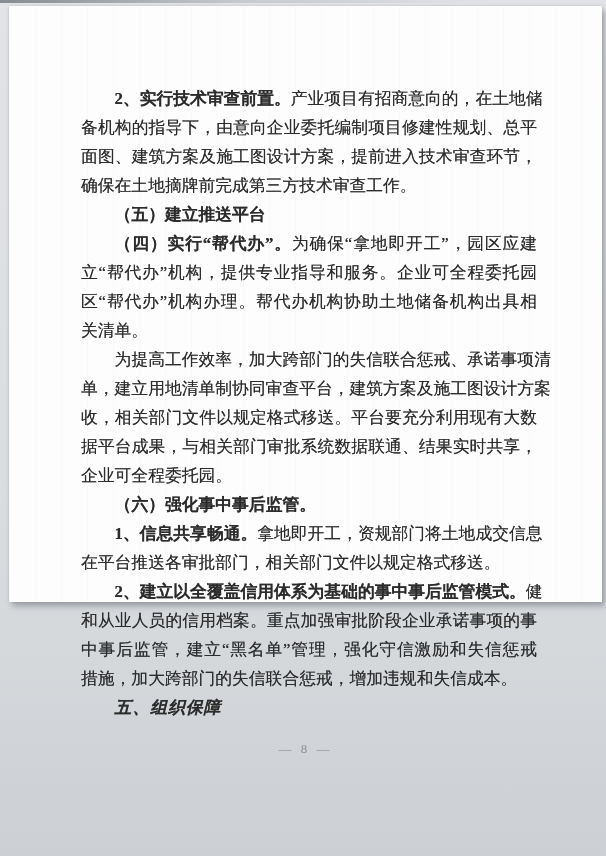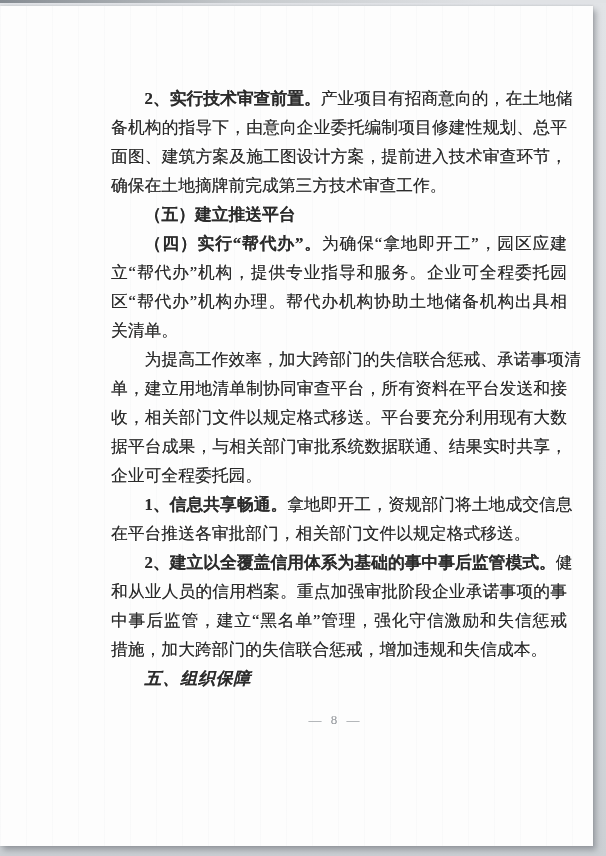--- a/index.html
+++ b/index.html
@@ -19,27 +19,26 @@
     background: linear-gradient(180deg, #e2e4e7 0%, #dadde0 60%, #ccd0d4 100%);
     position: relative;
   }
   .top-edge-shadow {
     position: absolute; top: 0; left: 0; width: 100%; height: 3px;
     background: linear-gradient(to right, #868c92, #c6cacd 40%, #e0e2e5 80%);
     z-index: 3;
   }
   .page {
     position: absolute;
-    left: 0; top: 6px;
-    width: 593px; height: 840px;
+    left: 9px; top: 6px;
+    width: 593px; height: 596px;
     background:
       repeating-linear-gradient(to right, rgba(235,237,240,0.25) 0 1px, transparent 1px 26px),
       var(--page-bg);
     box-shadow: 3px 4px 6px rgba(95,100,108,0.5), 0 0 2px rgba(130,135,140,0.35);
-    padding-left: 39px;
   }
   .content {
     padding: 78px 0 0 72px;
     width: 528px; 
   }
   .line {
     width: 456px;
     font-size: 16.8px;
     line-height: 29px;
     color: var(--text);
@@ -87,24 +86,27 @@
         <div class="line pl indent"><span class="bold">（五）建立推送平台</span></div>
       </div>
       <div>
         <div class="line indent"><span class="bold">（四）实行“帮代办”。</span><span class="">为确保“拿地即开工”，园区应建</span></div>
         <div class="line"><span class="">立“帮代办”机构，提供专业指导和服务。企业可全程委托园</span></div>
         <div class="line"><span class="">区“帮代办”机构办理。帮代办机构协助土地储备机构出具相</span></div>
         <div class="line pl"><span class="">关清单。</span></div>
       </div>
       <div>
         <div class="line indent"><span class="">为提高工作效率，加大跨部门的失信联合惩戒、承诺事项清</span></div>
-        <div class="line"><span class="">单，建立用地清单制协同审查平台，所有资料在平台发送和接</span></div>
+        <div class="line"><span class="">单，建立用地清单制协同审查平台，建筑方案及施工图设计方案</span></div>
         <div class="line"><span class="">收，相关部门文件以规定格式移送。平台要充分利用现有大数</span></div>
         <div class="line"><span class="">据平台成果，与相关部门审批系统数据联通、结果实时共享，</span></div>
         <div class="line pl"><span class="">企业可全程委托园。</span></div>
+      </div>
+      <div>
+        <div class="line pl indent"><span class="bold">（六）强化事中事后监管。</span></div>
       </div>
       <div>
         <div class="line indent"><span class="bold">1、信息共享畅通。</span><span class="">拿地即开工，资规部门将土地成交信息</span></div>
         <div class="line pl"><span class="">在平台推送各审批部门，相关部门文件以规定格式移送。</span></div>
       </div>
       <div>
         <div class="line indent"><span class="bold">2、建立以全覆盖信用体系为基础的事中事后监管模式。</span><span class="">健</span></div>
         <div class="line"><span class="">和从业人员的信用档案。重点加强审批阶段企业承诺事项的事</span></div>
         <div class="line"><span class="">中事后监管，建立“黑名单”管理，强化守信激励和失信惩戒</span></div>
         <div class="line pl"><span class="">措施，加大跨部门的失信联合惩戒，增加违规和失信成本。</span></div>

